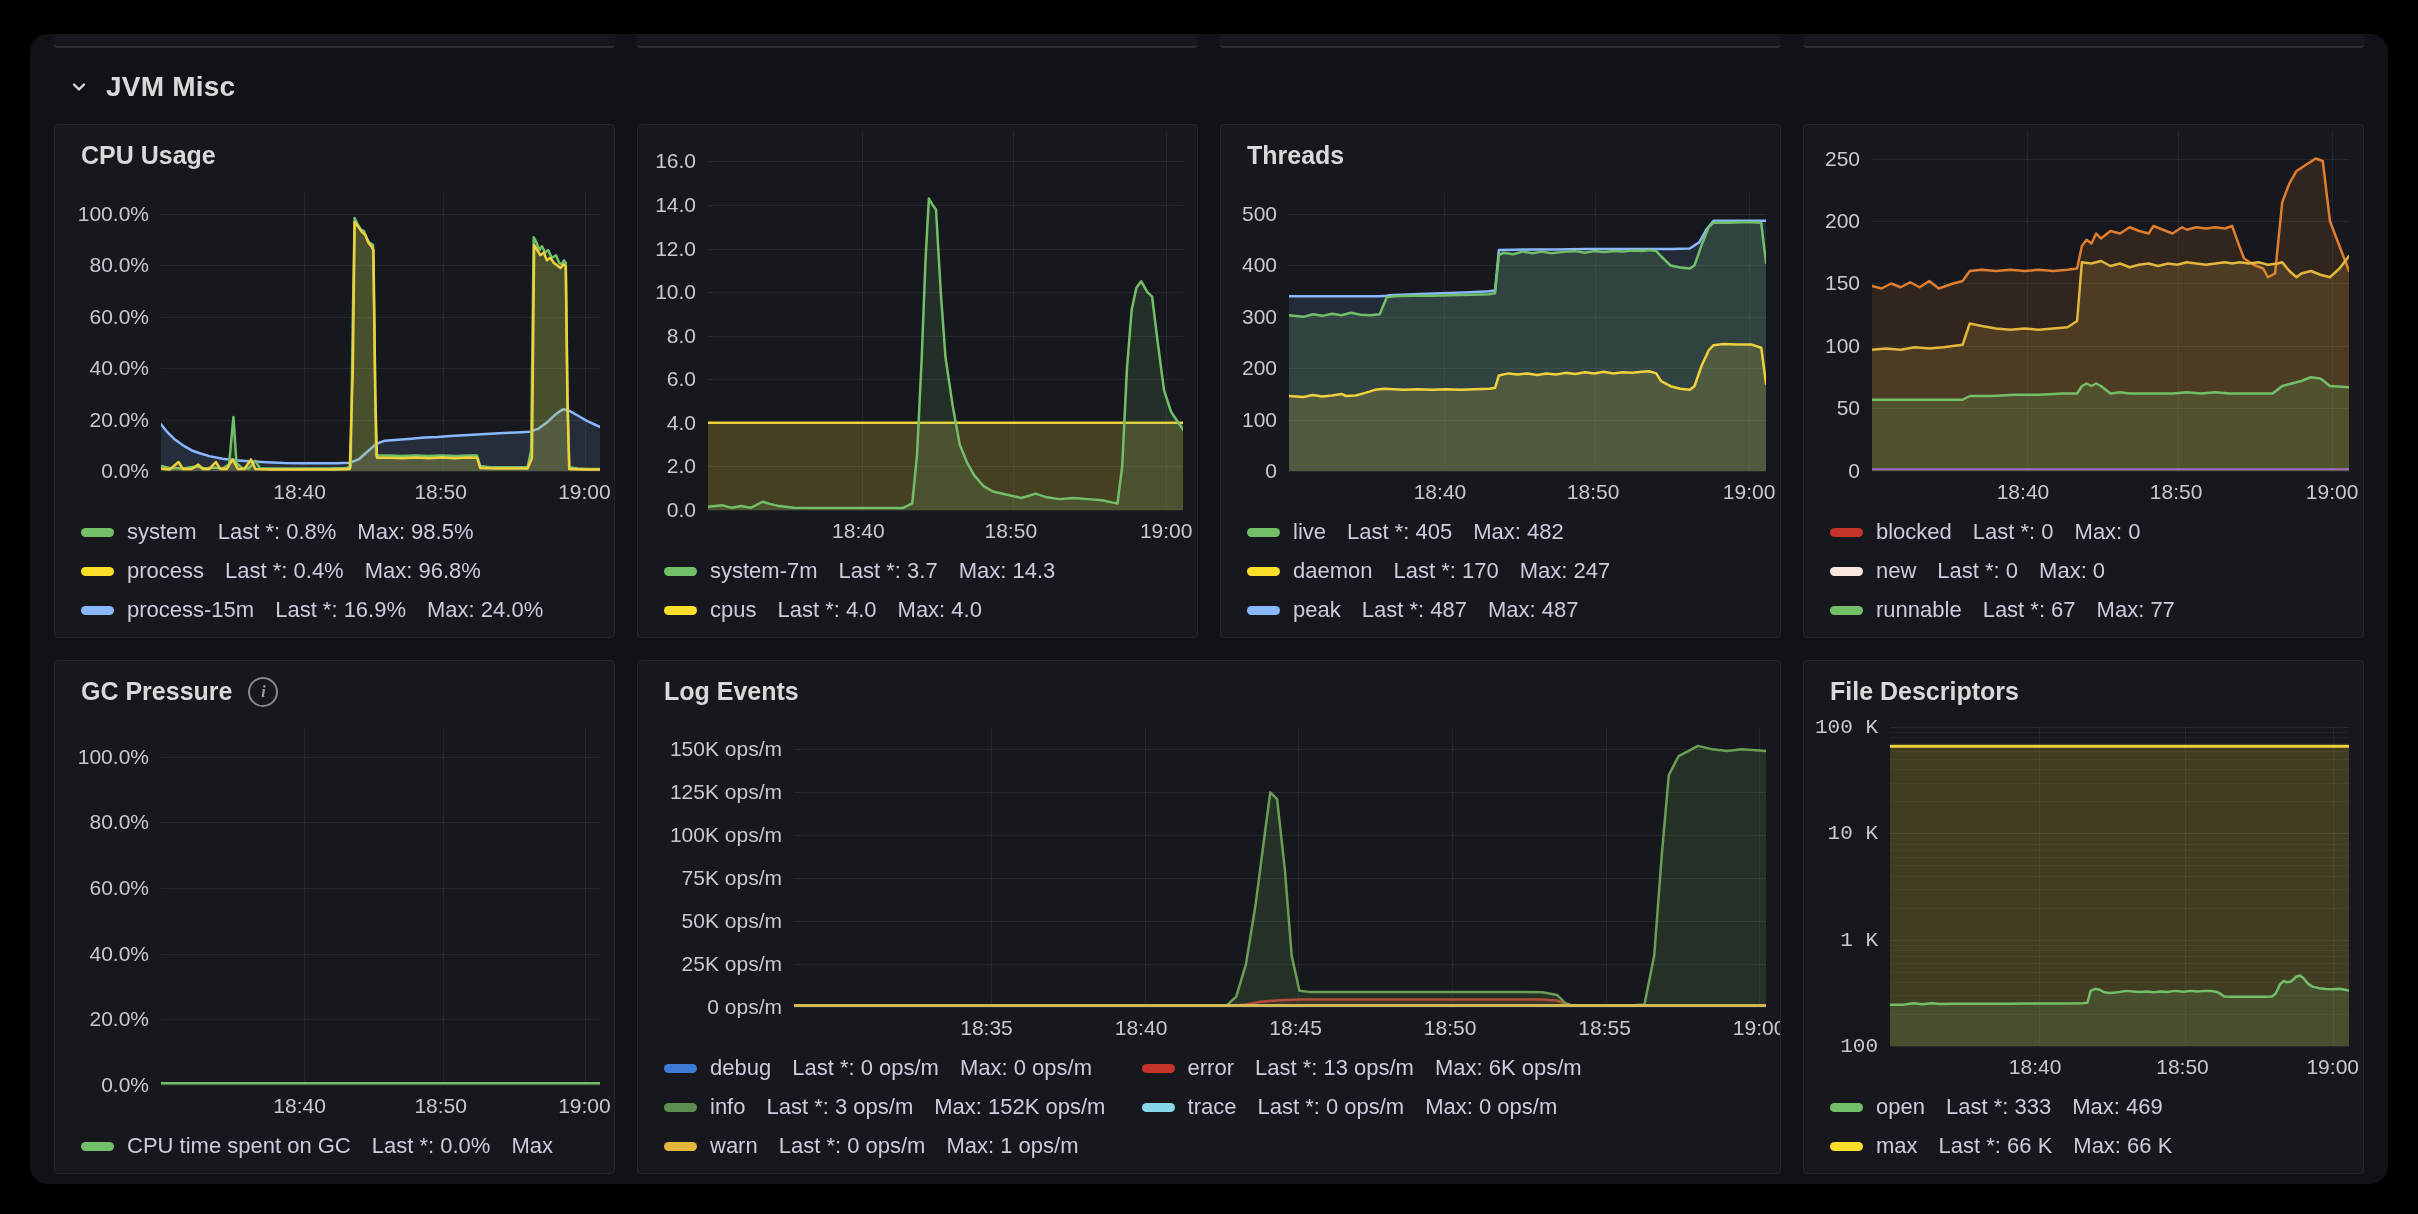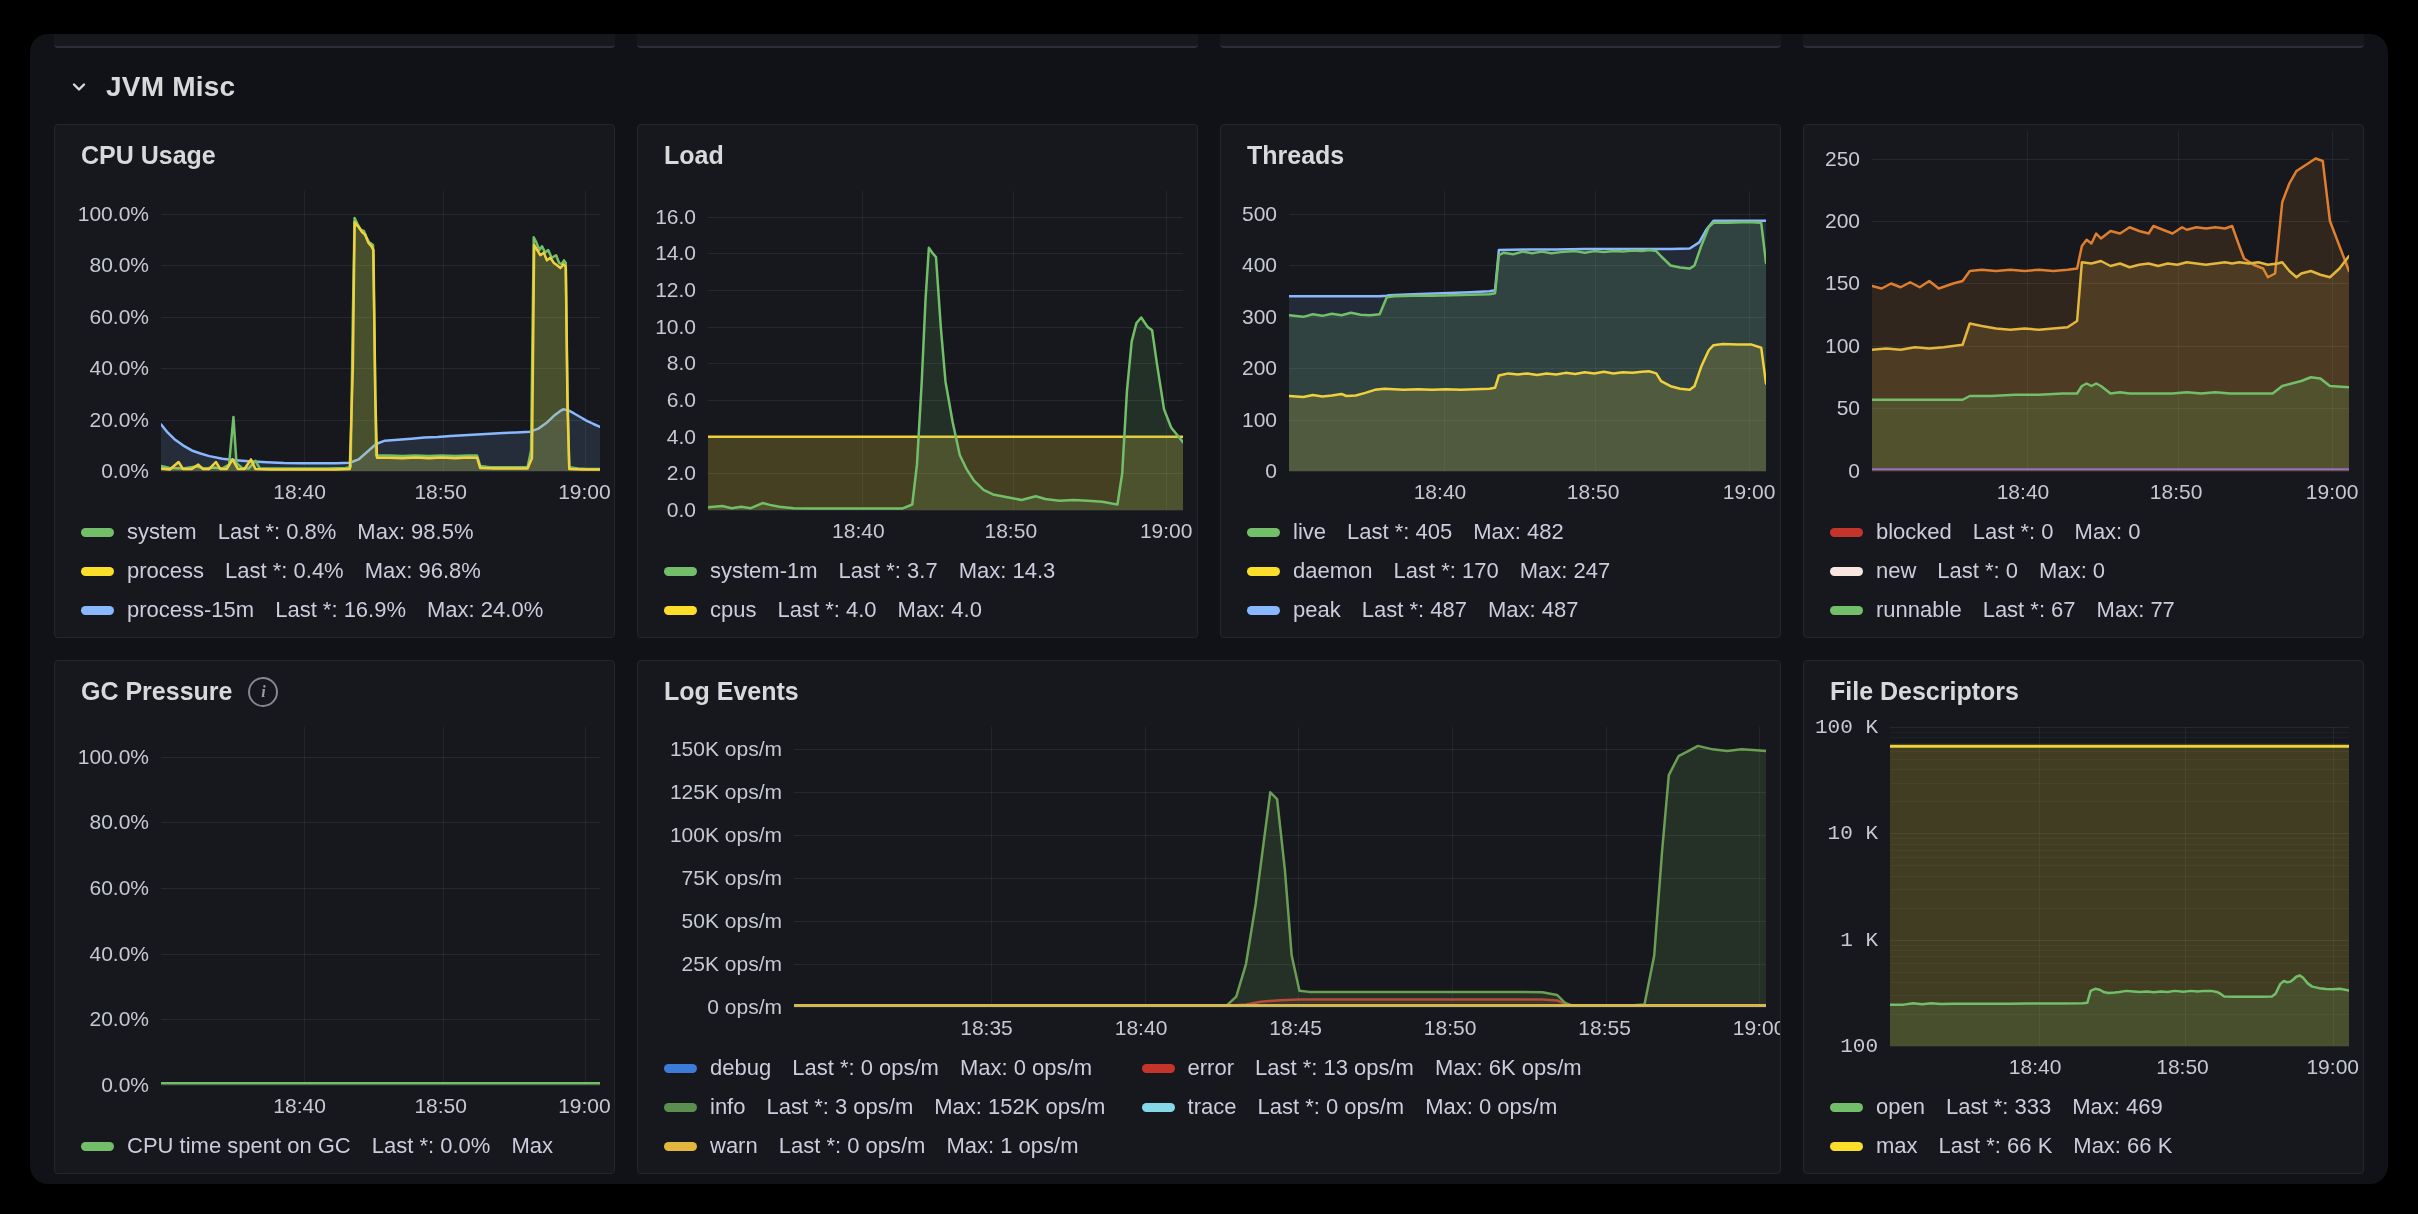--- a/index.html
+++ b/index.html
@@ -111,23 +111,20 @@
           </div>
           <div class="legend-item">
             <span class="chip" style="background: rgb(138, 184, 255);"></span>
             <span class="legend-name">process-15m</span>
             <span class="legend-stat">Last *: 16.9%</span>
             <span class="legend-stat">Max: 24.0%</span>
           </div>
         </div>
       </div>
       <div class="panel">
-        <div class="panel-header">
-          <span class="panel-title-text">Load</span>
-        </div>
         <div class="plot-row">
           <div class="y-axis" style="width: 64px;">
             <span class="y-tick-label" style="top: 8.04598%;">16.0</span>
             <span class="y-tick-label" style="top: 19.5402%;">14.0</span>
             <span class="y-tick-label" style="top: 31.0345%;">12.0</span>
             <span class="y-tick-label" style="top: 42.5287%;">10.0</span>
             <span class="y-tick-label" style="top: 54.023%;">8.0</span>
             <span class="y-tick-label" style="top: 65.5172%;">6.0</span>
             <span class="y-tick-label" style="top: 77.0115%;">4.0</span>
             <span class="y-tick-label" style="top: 88.5057%;">2.0</span>
@@ -155,21 +152,21 @@
           </div>
         </div>
         <div class="x-axis" style="margin-left: 64px;">
           <span class="x-tick-label" style="left: 32.5%;">18:40</span>
           <span class="x-tick-label" style="left: 64.2%;">18:50</span>
           <span class="x-tick-label" style="left: 96.5%;">19:00</span>
         </div>
         <div class="legend">
           <div class="legend-item">
             <span class="chip" style="background: rgb(115, 191, 105);"></span>
-            <span class="legend-name">system-1m</span>
+            <span class="legend-name">system-7m</span>
             <span class="legend-stat">Last *: 3.7</span>
             <span class="legend-stat">Max: 14.3</span>
           </div>
           <div class="legend-item">
             <span class="chip" style="background: rgb(250, 222, 42);"></span>
             <span class="legend-name">cpus</span>
             <span class="legend-stat">Last *: 4.0</span>
             <span class="legend-stat">Max: 4.0</span>
           </div>
         </div>

